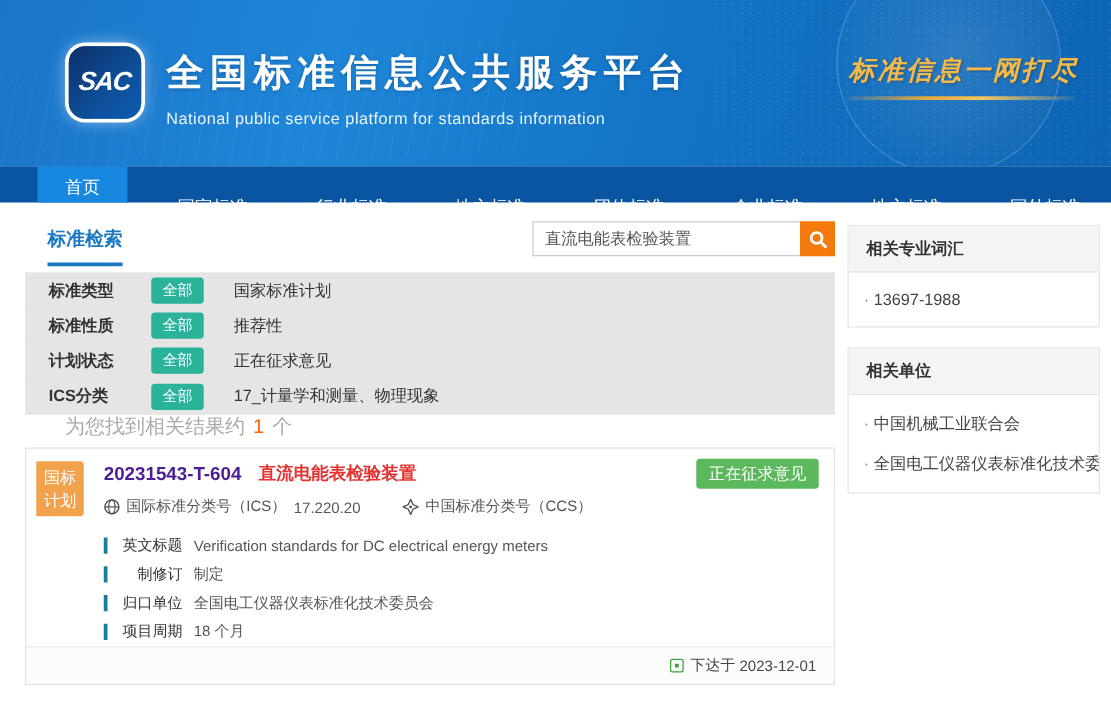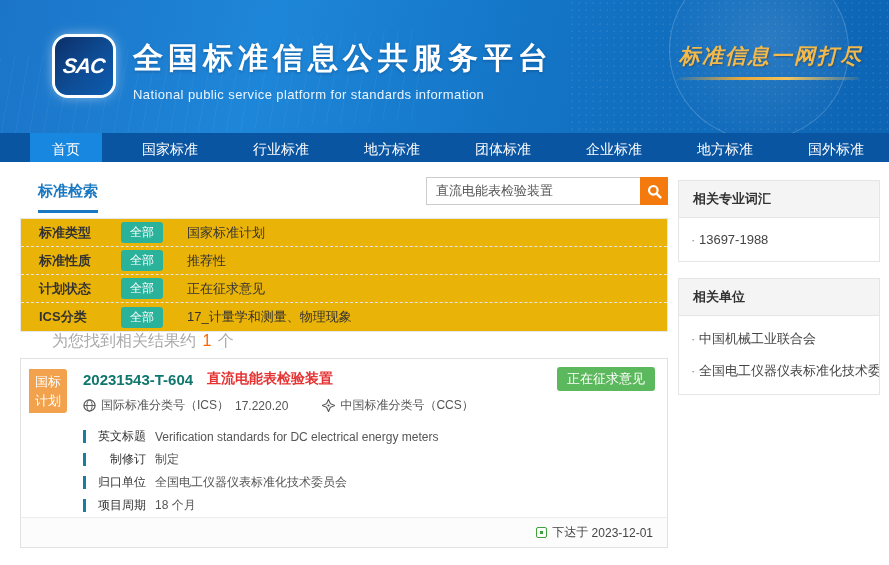--- a/index.html
+++ b/index.html
@@ -32,41 +32,41 @@
   .slogan-wrap { position:absolute; right:30px; top:42px; width:180px; text-align:center; }
   .slogan { color:#f3b94a; font-size:21px; font-weight:bold; font-style:italic;
     letter-spacing:2px; text-shadow:1px 1px 2px rgba(60,30,0,0.35); white-space:nowrap; }
   .slogan-underline { margin-top:7px; height:3px;
     background:linear-gradient(to right, rgba(240,180,70,0.1), #e8a93c 35%, #f3c45e 60%, rgba(240,180,70,0.1));
     transform:skewX(-30deg); }
 
   
   .nav { position:absolute; left:0; top:133px; width:889px; height:29px;
     background:#0a55a2; display:flex; align-items:stretch; padding-left:30px; }
-  .nav-item { color:#fff; font-size:14px; line-height:33px; padding:0 15px;
+  .nav-item { color:#fff; font-size:14px; line-height:33px; padding:16px 15px;
     margin-right:25px; cursor:pointer; white-space:nowrap; }
   .nav-item.active { background:#1787e0; padding:0 22px; }
 
   
   .main { position:absolute; left:0; top:166px; width:889px; height:399px; background:#fff;padding-left:26px; }
   .left-col { position:absolute; left:20px; top:0; width:648px; }
 
   
   .section-title { position:absolute; left:18px; top:16px; color:#1878c2;
     font-size:15px; font-weight:bold; padding-bottom:9px; border-bottom:3px solid #1878c2; }
   .search-box { position:absolute; left:406px; top:11px; width:242px; height:28px; display:flex; }
   .search-input { flex:1; height:28px; border:1px solid #ccc; border-right:none;
     padding:0 9px; font-size:13px; color:#555; outline:none;
     font-family:"Liberation Sans","DejaVu Sans",sans-serif; }
   .search-btn { width:28px; height:28px; background:#f47a0d; border:none; cursor:pointer;
     display:flex; align-items:center; justify-content:center; }
 
   
   .filter-box { position:absolute; left:0; top:52px; width:648px;
-    border:1px solid #e7e7e7; background:#eab308; }
+    border:1px solid #e7e7e7; background:#e5e5e5; }
   .filter-row { display:flex; align-items:center; height:28px; padding-left:18px;
     border-bottom:1px dashed #e3e3e3; }
   .filter-row:last-child { border-bottom:none; }
   .filter-label { width:62px; font-size:13px; font-weight:bold; color:#333; }
   .filter-all { margin-left:20px; background:#2bb29b; color:#fff; font-size:12px;
     padding:2px 9px; border-radius:3px; cursor:pointer; }
   .filter-value { margin-left:24px; font-size:13px; color:#333; cursor:pointer; }
 
   
   .results-row { position:absolute; left:0; top:167px; width:648px; height:16px;
@@ -78,21 +78,21 @@
     margin-right:4px; clip-path:polygon(0 0,100% 0,100% 100%,50% 70%,0 100%); }
 
   
   .card { position:absolute; left:0; top:192px; width:648px; height:190px;
     border:1px solid #e2e2e2; background:#fff; }
   .card-badge { position:absolute; left:8px; top:10px; width:38px; height:44px;
     background:#f2a24c; color:#fff; font-size:13px; line-height:19px;
     text-align:center; padding-top:3px; border-radius:0 3px 3px 0; }
   .card-head { position:absolute; left:62px; top:9px; right:12px; height:22px;
     display:flex; align-items:center; }
-  .card-code { color:#0f766e; font-size:15px; font-weight:bold; cursor:pointer; }
+  .card-code { color:#4c1d95; font-size:15px; font-weight:bold; cursor:pointer; }
   .card-title { color:#e53333; font-size:14px; font-weight:bold; margin-left:14px; cursor:pointer; }
   .card-status { margin-left:auto; background:#5cb85c; color:#fff; font-size:13px;
     padding:3px 10px; border-radius:3px; }
   .card-meta { position:absolute; left:62px; top:38px; display:flex; align-items:center;
     font-size:12px; color:#555; }
   .card-meta .meta-item { display:flex; align-items:center; margin-right:34px; }
   .card-meta svg { margin-right:5px; }
   .meta-value { margin-left:6px; }
   .card-details { position:absolute; left:62px; top:66px; right:12px; }
   .detail-row { display:flex; align-items:center; height:23px; }

